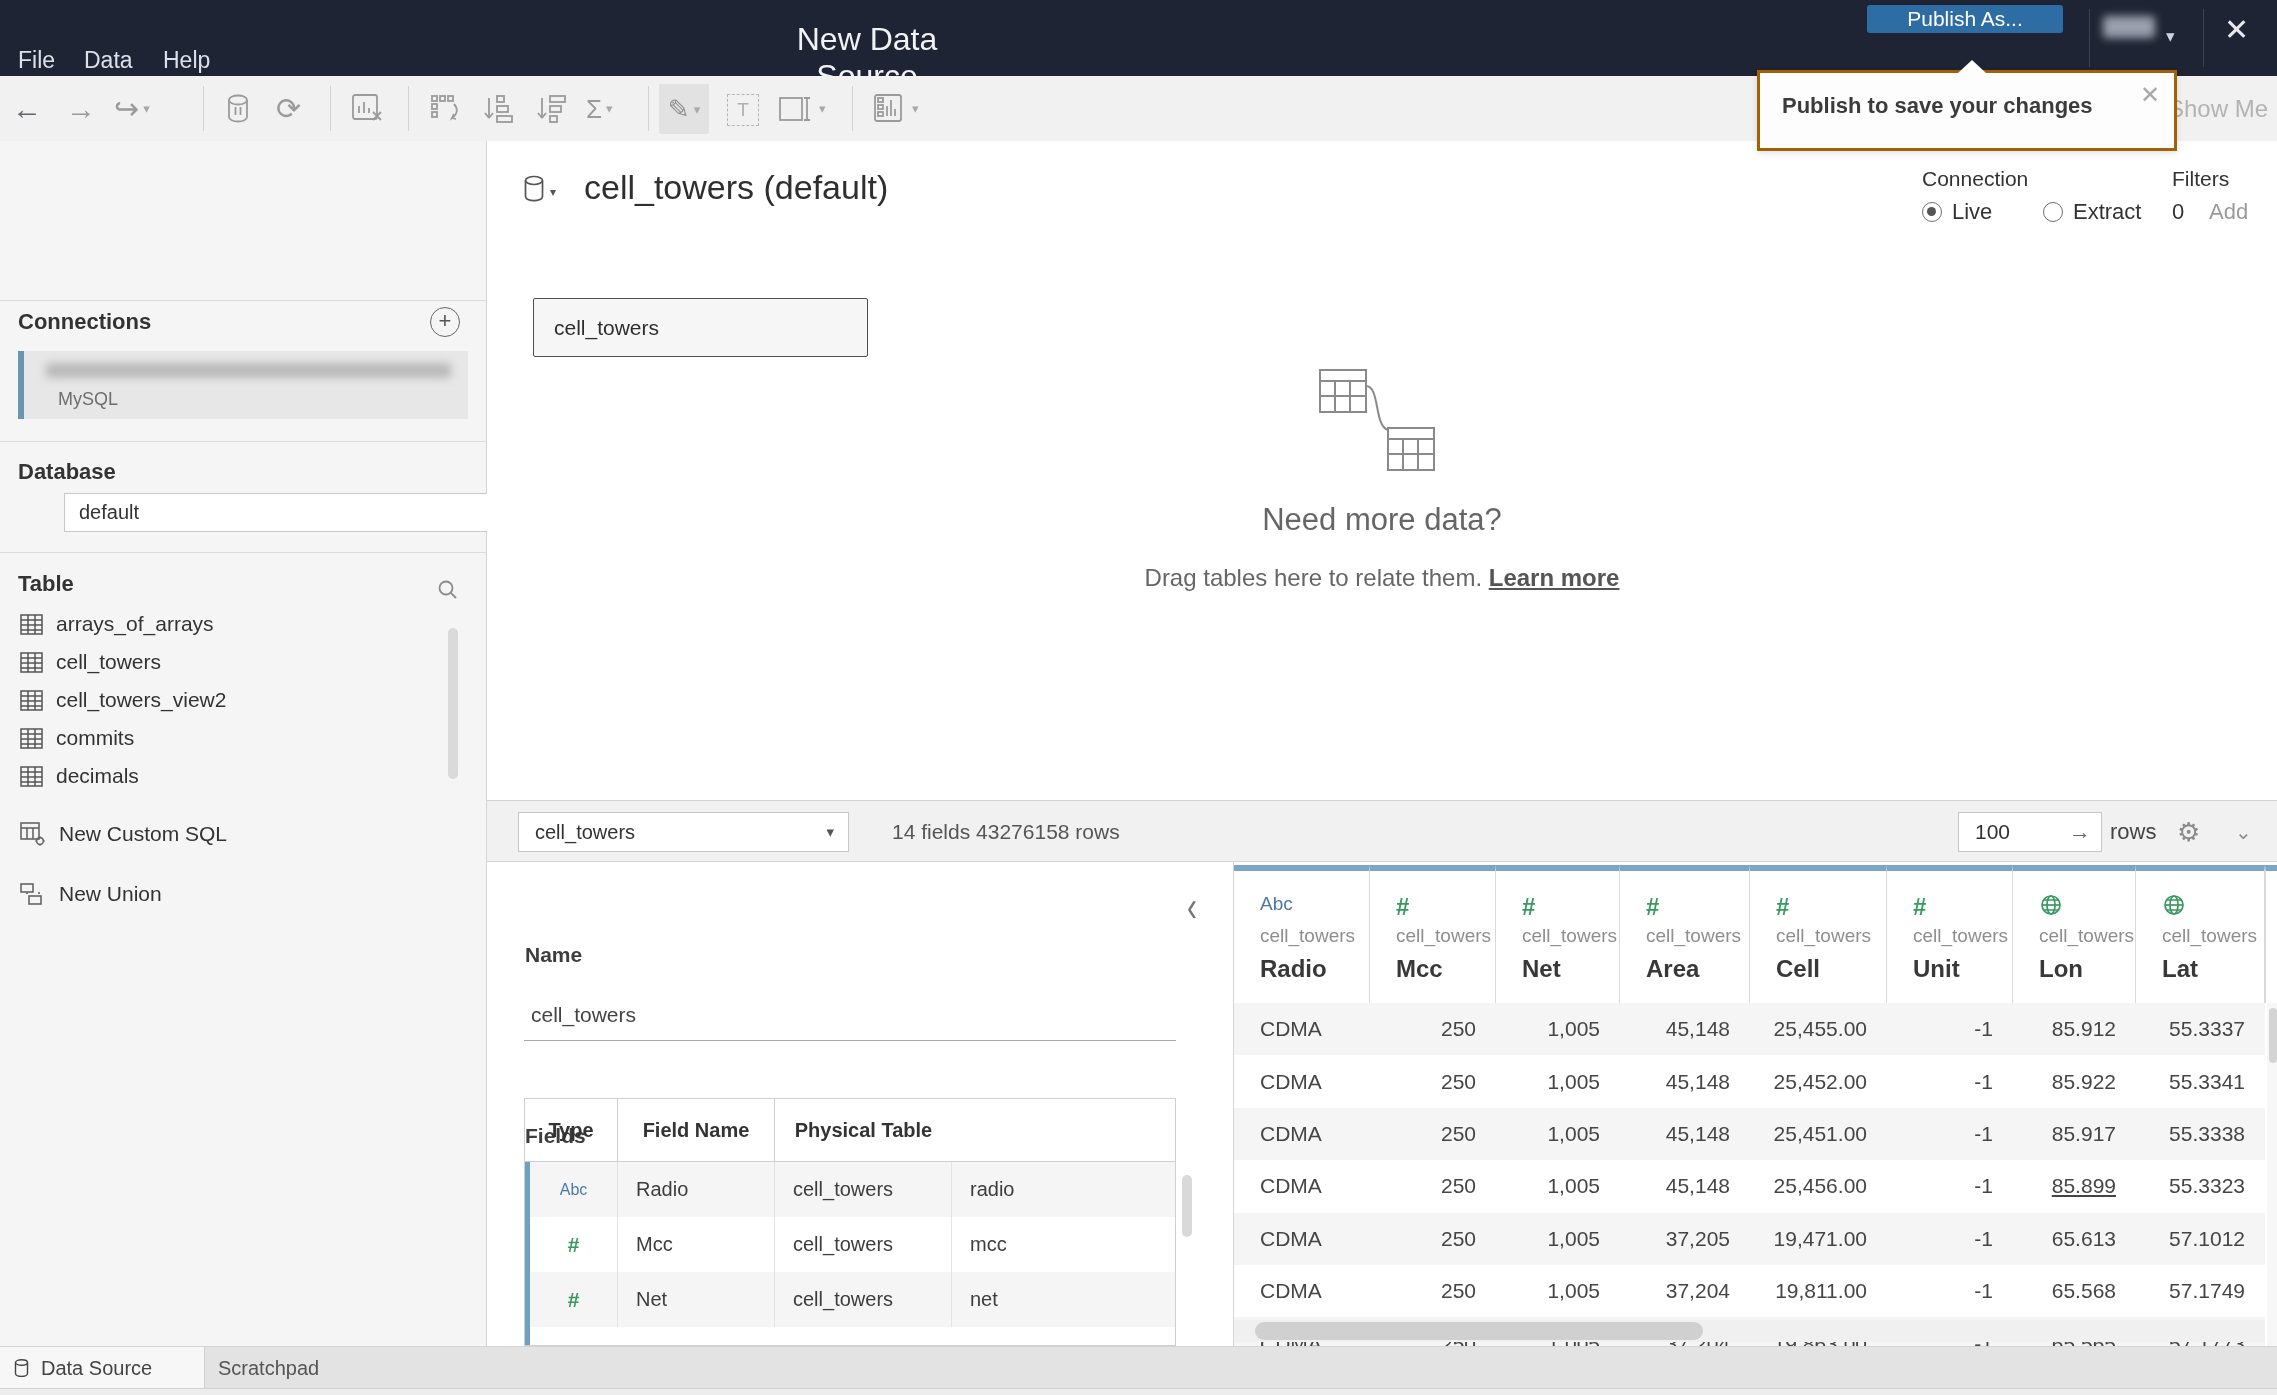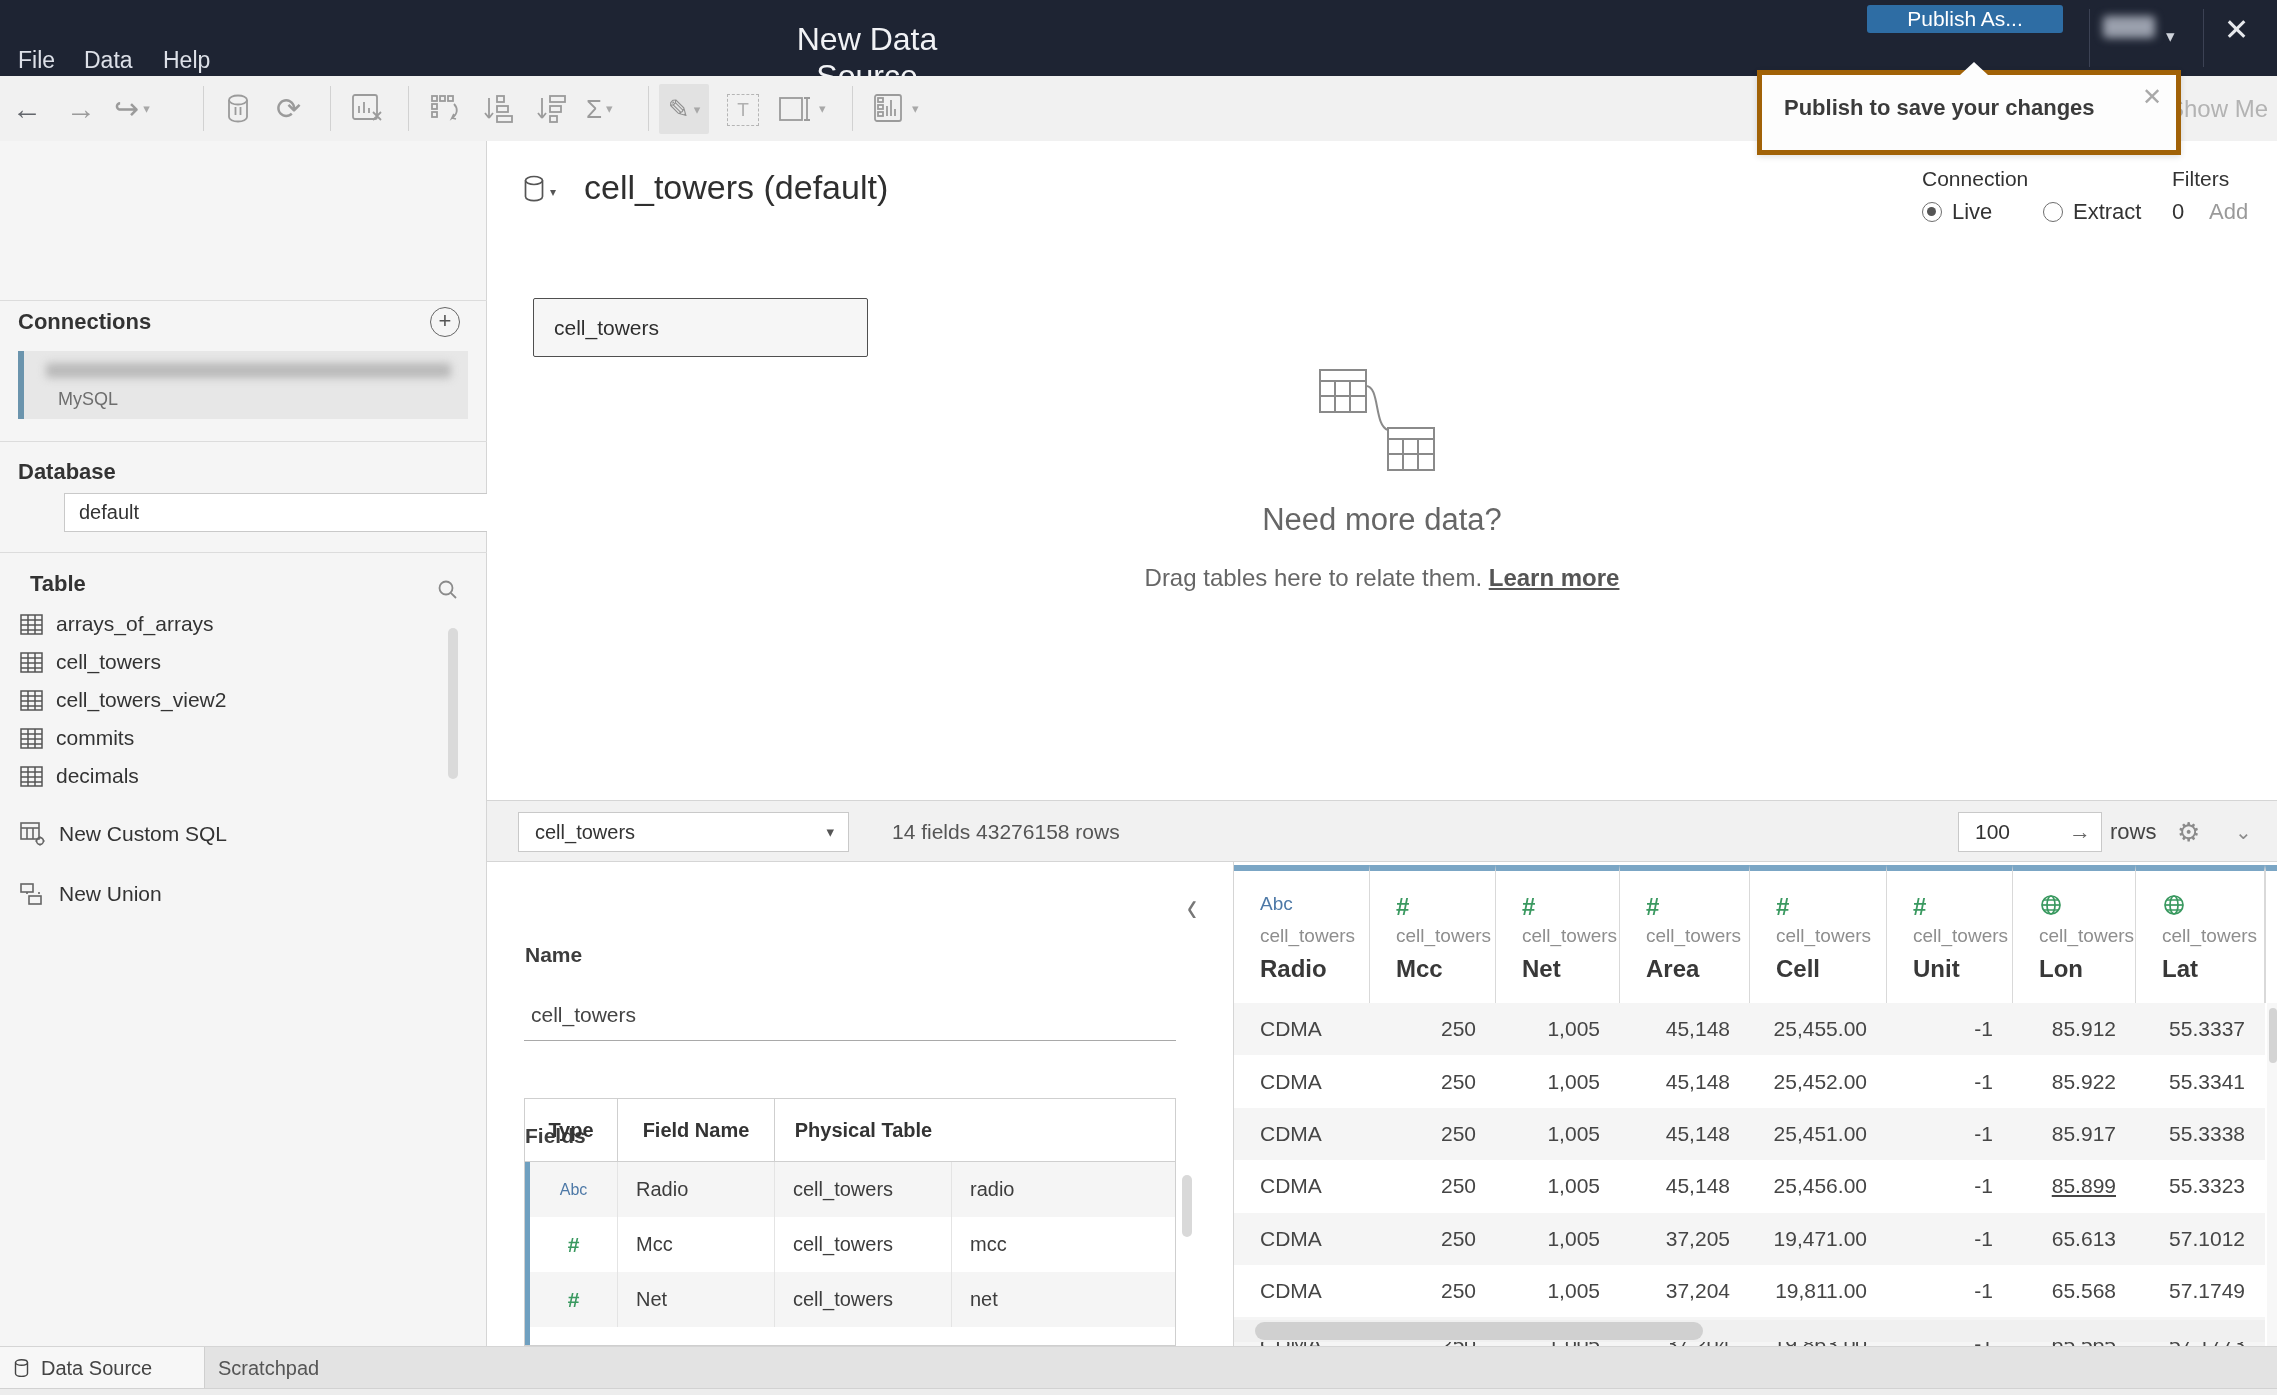--- a/index.html
+++ b/index.html
@@ -29,21 +29,21 @@
   .glyph26{font-size:26px;line-height:1;}
   .mini-caret{font-size:13px;color:#a8a8a8;margin-left:4px;}
   .penbox{position:absolute;left:659px;top:8px;width:50px;height:50px;background:#e2e2e2;
           border-radius:2px;display:flex;align-items:center;justify-content:center;color:#8f8f8f;}
   .tbox{position:absolute;left:727px;top:18px;width:30px;height:30px;border:1px dashed #b5b5b5;
         color:#b0b0b0;font-size:19px;display:flex;align-items:center;justify-content:center;}
   .showme{position:absolute;left:2168px;top:0;height:65px;display:flex;align-items:center;
           font-size:24px;color:#b3b3b3;}
   
   .tooltip{position:absolute;left:1757px;top:70px;width:414px;height:75px;background:#fdfdfd;
-           border:5px solid #a16207;box-shadow:0 2px 6px rgba(0,0,0,.12);z-index:60;}
+           border:3px solid #a16207;box-shadow:0 2px 6px rgba(0,0,0,.12);z-index:60;}
   .tooltip .arrow{position:absolute;left:198px;top:-13px;width:0;height:0;
                   border-left:14px solid transparent;border-right:14px solid transparent;
                   border-bottom:13px solid #fdfdfd;}
   .tooltip .txt{position:absolute;left:22px;top:20px;font-size:22px;font-weight:600;color:#3b3b3b;}
   .tooltip .tclose{position:absolute;right:14px;top:8px;font-size:24px;color:#a9a9a9;cursor:pointer;}
   
   .sidebar{position:absolute;left:0;top:141px;width:487px;height:1205px;background:#f5f5f5;
            border-right:1px solid #d5d5d5;box-sizing:border-box;}
   .sb-h{font-size:22px;font-weight:600;color:#333;}
   .plus-circle{position:absolute;left:430px;top:166px;width:28px;height:28px;border:1.6px solid #666;
@@ -303,21 +303,21 @@
     <div class="sb-div" style="top:159px;"></div>
     <div class="sb-div" style="top:300px;"></div>
 
     <div class="sb-h" style="position:absolute;left:18px;top:318px;">Database</div>
     <div class="db-select">
       <span class="lbl">default</span>
       <span class="crt">▾</span>
     </div>
 
     <div class="sb-div" style="top:411px;"></div>
-    <div class="sb-h" style="position:absolute;left:18px;top:430px;margin-left:12px;">Table</div>
+    <div class="sb-h" style="position:absolute;left:18px;top:430px;">Table</div>
     <div class="search-ic">
       <svg width="22" height="22" viewBox="0 0 22 22">
           <g fill="none" stroke="#8a8a8a" stroke-width="1.8">
             <circle cx="9" cy="9" r="6.5"></circle>
             <line x1="13.8" y1="13.8" x2="19" y2="19"></line>
           </g>
         </svg>
     </div>
 
     <div class="abs" id="table-list" style="left:20px;top:464px;width:410px;">

